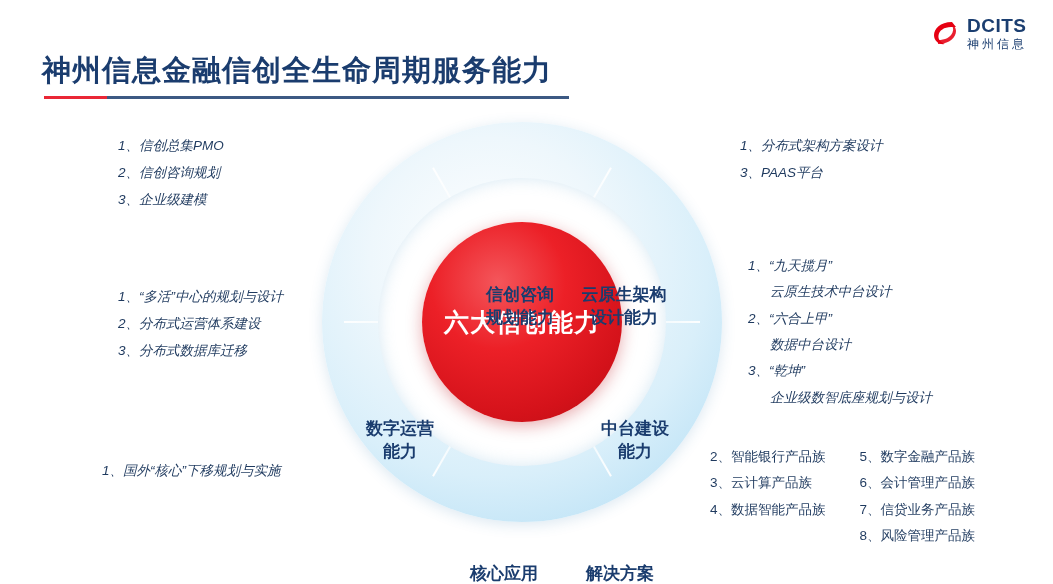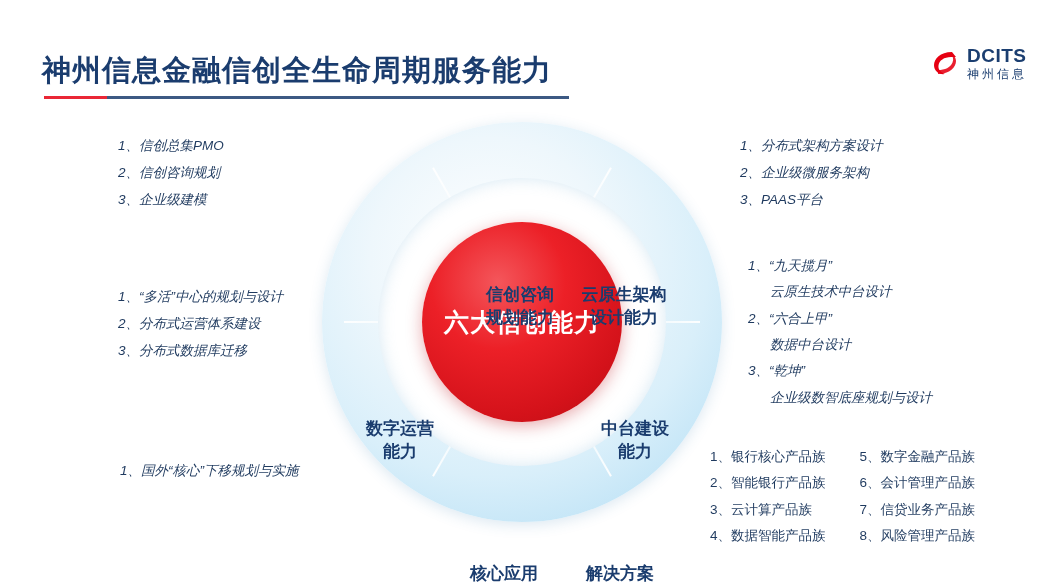--- a/index.html
+++ b/index.html
@@ -23,21 +23,20 @@
   }
 
   
   .logo {
     position: absolute;
     top: 16px;
     right: 26px;
     display: flex;
     align-items: center;
     gap: 7px;
-    margin-top: 30px;
   }
   .logo-mark {
     width: 30px;
     height: 30px;
     position: relative;
   }
   .logo-text {
     display: flex;
     flex-direction: column;
     line-height: 1;
@@ -150,21 +149,21 @@
     position: absolute;
     color: #1f3a5f;
     font-size: 13.5px;
     line-height: 2.0;
     white-space: nowrap;
   }
   .block .line { display: block; font-style: italic; }
 
   .blk-tl { left: 118px; top: 132px; }
   .blk-ml { left: 118px; top: 283px; }
-  .blk-bl { left: 120px; top: 457px; }
+  .blk-bl { left: 102px; top: 457px; }
   .blk-tr { left: 740px; top: 132px; }
   .blk-mr { left: 748px; top: 253px; }
 
   .blk-mr .line { line-height: 1.95; }
   .blk-mr .sub { padding-left: 22px; display: block; }
 
   .two-col {
     position: absolute;
     left: 710px;
     top: 444px;
@@ -251,36 +250,34 @@
     <span class="line">2、分布式运营体系建设</span>
     <span class="line">3、分布式数据库迁移</span>
   </div>
 
   <div class="block blk-bl">
     <span class="line">1、国外“核心”下移规划与实施</span>
   </div>
 
   <div class="block blk-tr">
     <span class="line">1、分布式架构方案设计</span>
-    <span class="line">2、企业级微服务架构</span>
     <span class="line">3、PAAS平台</span>
   </div>
 
   <div class="block blk-mr">
     <span class="line">1、“九天揽月”</span>
     <span class="line sub">云原生技术中台设计</span>
     <span class="line">2、“六合上甲”</span>
     <span class="line sub">数据中台设计</span>
     <span class="line">3、“乾坤”</span>
     <span class="line sub">企业级数智底座规划与设计</span>
   </div>
 
   <div class="two-col">
     <div class="col">
-      <span class="line">1、银行核心产品族</span>
       <span class="line">2、智能银行产品族</span>
       <span class="line">3、云计算产品族</span>
       <span class="line">4、数据智能产品族</span>
     </div>
     <div class="col">
       <span class="line">5、数字金融产品族</span>
       <span class="line">6、会计管理产品族</span>
       <span class="line">7、信贷业务产品族</span>
       <span class="line">8、风险管理产品族</span>
     </div>

